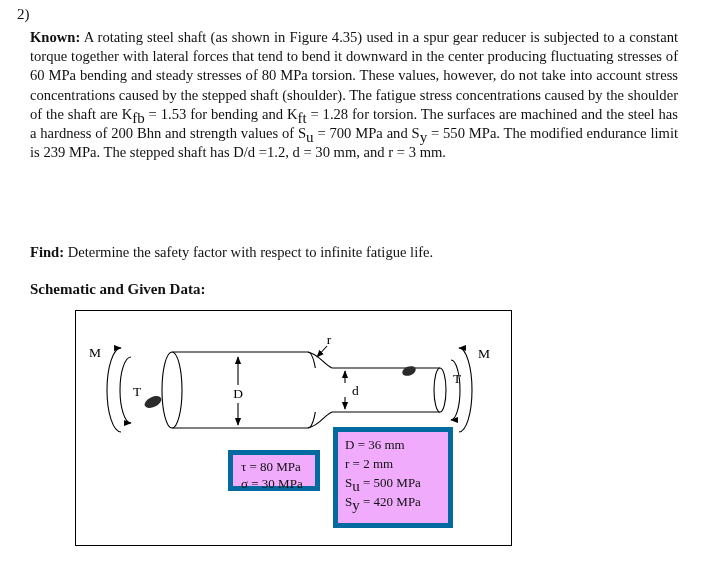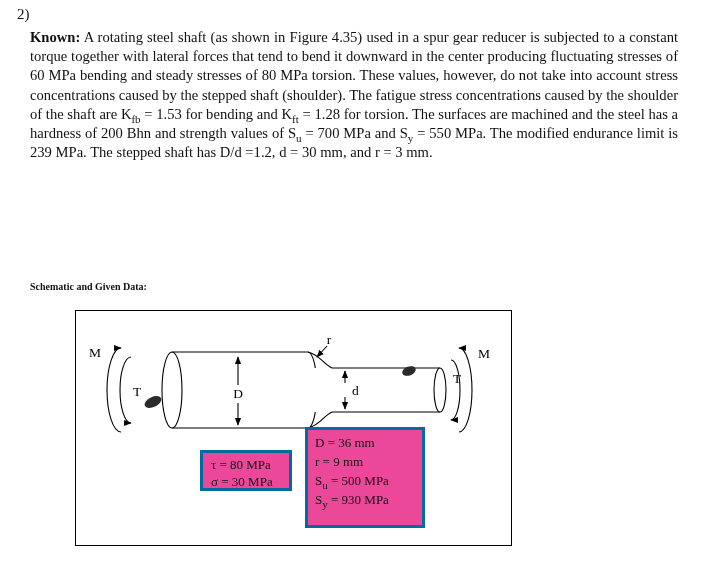--- a/index.html
+++ b/index.html
@@ -7,44 +7,46 @@
   body {
     width:706px; height:572px;
     font-family:"Liberation Serif","DejaVu Serif",serif;
     color:#111111;
   }
   .page { position:relative; width:706px; height:572px; background:#fff; overflow:hidden; }
   .pnum { position:absolute; left:17px; top:6px; font-size:15px; }
   .para { position:absolute; font-size:14.6px; line-height:19.2px; }
   .known { left:30px; top:28px; width:648px; text-align:justify; }
   .find  { left:30px; top:243px; width:648px; }
-  .heading { position:absolute; left:30px; top:281px; font-size:10px; font-weight:bold; }
+  .heading { position:absolute; left:30px; top:281px; font-size:15px; font-weight:bold; }
   .fig {
     position:absolute; left:75px; top:310px; width:437px; height:236px;
     border:1px solid #000; background:#fff;
   }
   .fig svg { position:absolute; left:0; top:0; }
   .data-box {
-    position:absolute; border:3px solid #0369a1; background:#ec4899;
+    position:absolute; border:5px solid #0369a1; background:#f0abfc;
     font-size:13px;
+    margin-left:28px;
   }
   .stress-box { left:124px; top:139px; width:92px;  height:41px;  padding:3px 0 0 8px; line-height:17px; }
   .given-box  { left:229px; top:116px; width:120px; height:101px; padding:3px 0 0 7px; line-height:19px; }
-  sub { font-size:11px; line-height:0; }
+  sub { font-size:15px; line-height:0; }
   svg text { font-family:"Liberation Serif","DejaVu Serif",serif; font-size:13.5px; fill:#000; }
 </style>
 </head>
 <body>
 
 <div class="page">
 
   <div class="pnum">2)</div>
 
   <p class="para known"><b>Known:</b><span><span> A rotating steel shaft (as shown in Figure 4.35) used in a spur gear reducer is subjected to a constant torque together with lateral forces that tend to bend it downward in the center producing fluctuating stresses of 60 MPa bending and steady stresses of 80 MPa torsion.  These values, however, do not take into account stress concentrations caused by the stepped shaft (shoulder).  The fatigue stress concentrations caused by the shoulder of the shaft are K</span><sub>fb</sub><span> = 1.53 for bending and K</span><sub>ft</sub><span> = 1.28 for torsion. The surfaces are machined and the steel has a hardness of 200 Bhn and strength values of S</span><sub>u</sub><span> = 700 MPa and S</span><sub>y</sub><span> = 550 MPa. The modified endurance limit is 239 MPa.  The stepped shaft has D/d =1.2, d = 30 mm, and r = 3 mm.</span></span></p>
 
+  <p class="para find"><b>Find:</b><span> Determine the safety factor with respect to infinite fatigue life.</span></p>
 
   <div class="heading">Schematic and Given Data:</div>
 
   <div class="fig">
     <svg width="435" height="234" viewBox="0 0 435 234">
       <defs>
         <marker id="arrow" viewBox="0 0 10 10" refX="9" refY="5" markerWidth="7" markerHeight="7" orient="auto-start-reverse">
           <path d="M0,1 L10,5 L0,9 z" fill="#000"></path>
         </marker>
       </defs>
@@ -84,19 +86,19 @@
         <text x="402" y="47">M</text>
       </g>
     </svg>
 
     <div class="data-box stress-box">
         <div class="box-line"><span>τ = 80 MPa</span></div>
         <div class="box-line"><span>σ = 30 MPa</span></div>
       </div>
     <div class="data-box given-box">
         <div class="box-line"><span>D = 36 mm</span></div>
-        <div class="box-line"><span>r = 9 mm</span></div>
+        <div class="box-line"><span>r = 2 mm</span></div>
         <div class="box-line"><span>S</span><sub>u</sub><span> = 500 MPa</span></div>
-        <div class="box-line"><span>S</span><sub>y</sub><span> = 930 MPa</span></div>
+        <div class="box-line"><span>S</span><sub>y</sub><span> = 420 MPa</span></div>
       </div>
   </div>
 
 </div>
 
 </body></html>

